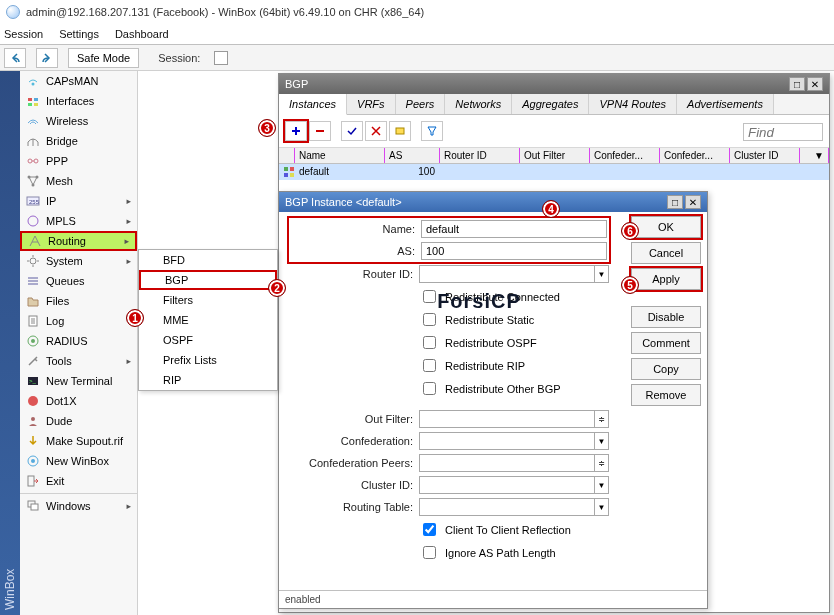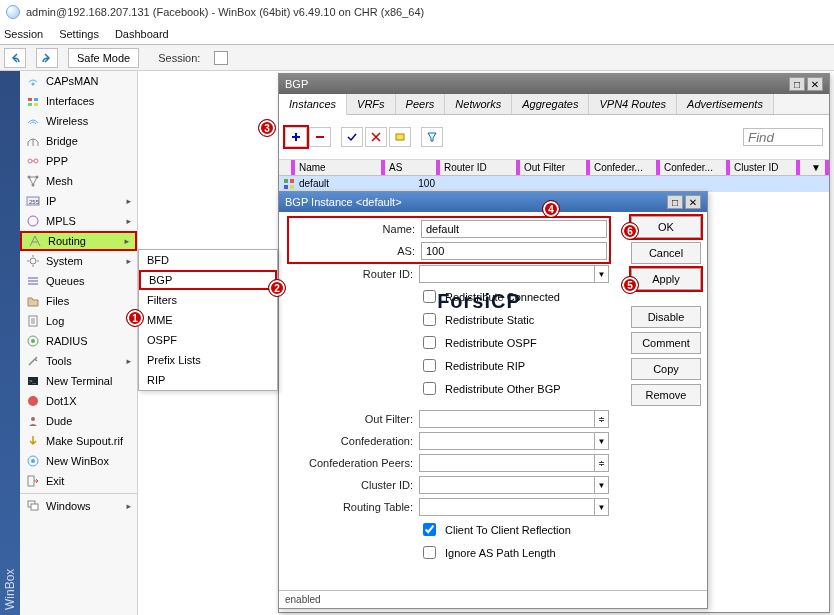--- a/index.html
+++ b/index.html
@@ -24,42 +24,42 @@
 .lstrip { width: 20px; background: linear-gradient(#3a64a3, #2d4c82); color: #cfd9ee; writing-mode: vertical-rl; transform: rotate(180deg); display:flex; align-items:center; justify-content:flex-start; padding: 6px 0; font-size:12px; }
 
 .sidebar { width: 118px; background:#f7f7f7; border-right:1px solid #d0d0d0; }
 .sidebar .item { height:20px; display:flex; align-items:center; gap:6px; padding:0 6px; cursor:pointer; }
 .sidebar .item.selected { border:2px solid #c00; background:#bef264; }
 .sidebar .sep { border-top:1px solid #d0d0d0; margin:2px 0; }
 .icon { width:14px; height:14px; display:inline-block; }
 .chev { margin-left:auto; font-size:9px; color:#555; }
 
 .submenu { position:absolute; left:138px; top:178px; width:140px; background:#fff; border:1px solid #b0b0b0; box-shadow:2px 2px 4px rgba(0,0,0,.15); z-index:10; }
-.submenu .sitem { height:20px; display:flex; align-items:center; padding:0 8px; cursor:pointer; }
+.submenu .sitem { height:20px; display:flex; align-items:center; padding:0 24px; cursor:pointer; }
 .submenu .sitem.selected { border:2px solid #c00; }
 
 .content { flex:1; position:relative; overflow:hidden; }
 
 .win { position:absolute; background:#fff; border:1px solid #8a8a8a; box-shadow:2px 2px 6px rgba(0,0,0,.2); }
 .win-t { height:20px; background:linear-gradient(#888,#666); color:#fff; display:flex; align-items:center; padding:0 6px; font-size:11px; }
 .win-t.blue { background:linear-gradient(#5c8fd1,#3a6ab0); }
 .win-t .ctrls { margin-left:auto; display:flex; gap:2px; }
 .win-t .cbtn { width:16px; height:14px; background:#ddd; color:#000; border:1px solid #999; display:flex; align-items:center; justify-content:center; font-size:10px; cursor:pointer; }
 
 .tabs { display:flex; border-bottom:1px solid #c0c0c0; background:#f4f4f4; }
 .tab { padding:4px 10px; border-right:1px solid #d0d0d0; cursor:pointer; background:#ededed;font-style:italic; }
 .tab.active { background:#fff; border-bottom:1px solid #fff; margin-bottom:-1px; }
 
-.wtoolbar { display:flex; align-items:center; padding:12px 6px; gap:2px; border-bottom:1px solid #d8d8d8; }
+.wtoolbar { display:flex; align-items:flex-end; padding:6px 6px; gap:2px; border-bottom:1px solid #d8d8d8; }
 .wtoolbar .wbtn { width:22px; height:20px; border:1px solid #c8c8c8; background:#fff; display:flex; align-items:center; justify-content:center; cursor:pointer; }
 .wtoolbar .wbtn.red-outline { outline:2px solid #c00; }
 .wtoolbar .find { margin-left:auto; width:80px; height:18px; border:1px solid #c0c0c0; padding:0 4px; color:#888; font-style:italic; }
 
 .grid-head { display:flex; background:#f0f0f0; border-bottom:1px solid #c0c0c0; font-size:10px; }
-.grid-head div { padding:2px 4px; border-right:4px solid #d946ef; }
+.grid-head div { padding:2px 4px; border-right:1px solid #d946ef; }
 .grid-body { }
 .grid-row { display:flex; font-size:10px; }
 .grid-row.sel { background:#cde3ff; }
 .grid-row div { padding:2px 4px; border-right:1px solid transparent; }
 
 .form { padding:6px 10px; }
 .frow { display:flex; align-items:center; margin-bottom:4px; }
 .frow label { width:124px; text-align:right; margin-right:6px; color:#222; }
 .frow input[type=text] { flex:1; height:18px; border:1px solid #a8a8a8; padding:0 4px; font-size:11px; }
 .frow .drop { width:14px; height:18px; border:1px solid #a8a8a8; border-left:none; display:flex; align-items:center; justify-content:center; font-size:8px; }

